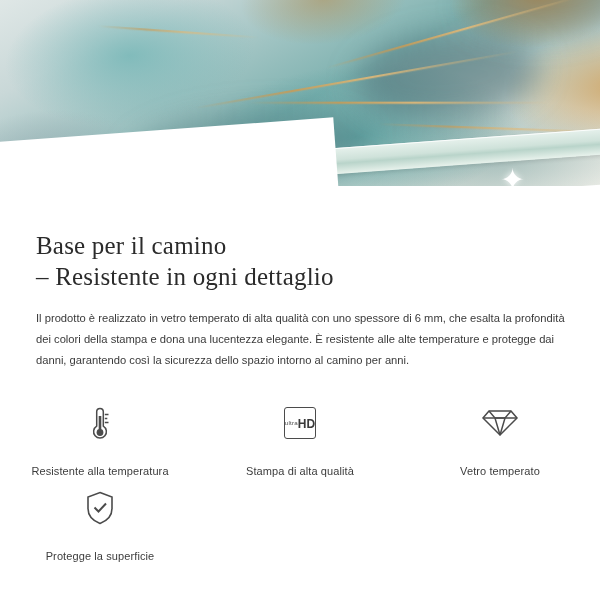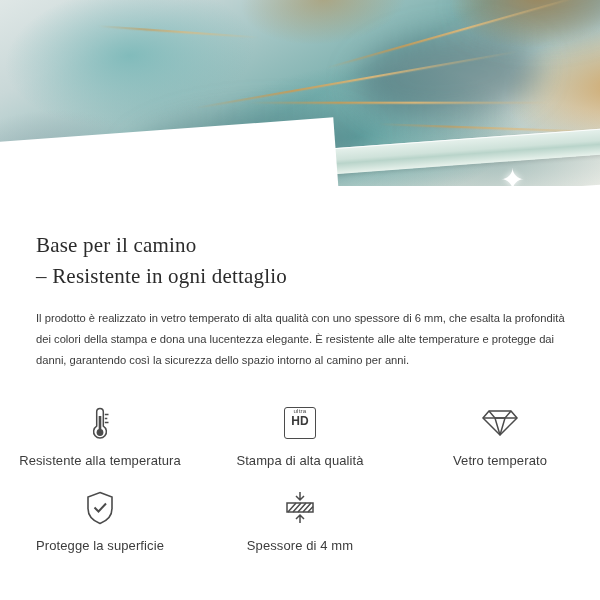--- a/index.html
+++ b/index.html
@@ -120,21 +120,21 @@
     position: absolute;
     left: 0;
     top: 222px;
     width: 600px;
   }
   .headline {
     margin: 0;
     padding: 8px 36px 0 36px;
     font-family: "Liberation Serif", serif;
     font-weight: 400;
-    font-size: 21px;
+    font-size: 25px;
     line-height: 31px;
     color: #2b2b2b;
     letter-spacing: 0.2px;
   }
   .headline .l2 { display: block; }
   .paragraph {
     margin: 0;
     padding: 16px 30px 0 36px;
     font-size: 11.2px;
     line-height: 21px;
@@ -158,34 +158,35 @@
     justify-content: flex-start;
     padding-top: 6px;
   }
   .feature-icon {
     height: 44px;
     display: flex;
     align-items: center;
     justify-content: center;
   }
   .feature-label {
-    margin-top: 8px;
-    font-size: 13px;
+    margin-top: 20px;
+    font-size: 11px;
     color: #3c3c3c;
     text-align: center;
     letter-spacing: .1px;
   }
   .ultrahd-box {
     width: 30px;
     height: 30px;
     border: 1.6px solid #4b4b4b;
     border-radius: 3px;
     display: flex;
-    flex-direction: column;
+    flex-direction: row;
     align-items: center;
+    justify-content: center;
     line-height: 1;
   }
   .ultrahd-box .u {
     font-size: 6.2px;
     color: #4b4b4b;
     letter-spacing: .2px;
   }
   .ultrahd-box .hd {
     font-size: 12px;
     font-weight: bold;
@@ -268,26 +269,15 @@
       <div class="feature-icon">
         <svg width="34" height="40" viewBox="0 0 34 40" fill="none" stroke="#4b4b4b" stroke-width="1.6">
           <path d="M17 4.5 L29 9 v11.5 c0 7.5 -5.5 12.5 -12 15 c-6.5 -2.5 -12 -7.5 -12 -15 V9 z"></path>
           <path d="M11.5 19.5 l4 4 l7.5 -8" stroke-width="2"></path>
         </svg>
       </div>
       <div class="feature-label">Protegge la superficie</div>
     </div>
 
 
-    <div class="feature">
-      <div class="feature-icon">
-        <svg width="36" height="38" viewBox="0 0 36 38" fill="none" stroke="#4b4b4b" stroke-width="1.5">
-          <path d="M18 3 v7 M14 7 l4 4 l4 -4"></path>
-          <rect x="5" y="14" width="26" height="9" fill="none"></rect>
-          <path d="M6 23 l8 -9 M11 23 l8 -9 M16 23 l8 -9 M21 23 l8 -9 M26 23 l5 -5.5"></path>
-          <path d="M18 34 v-7 M14 30 l4 -4 l4 4"></path>
-        </svg>
-      </div>
-      <div class="feature-label">Spessore di 4 mm</div>
-    </div>
 
   </div>
 </div>
 
 </body></html>

